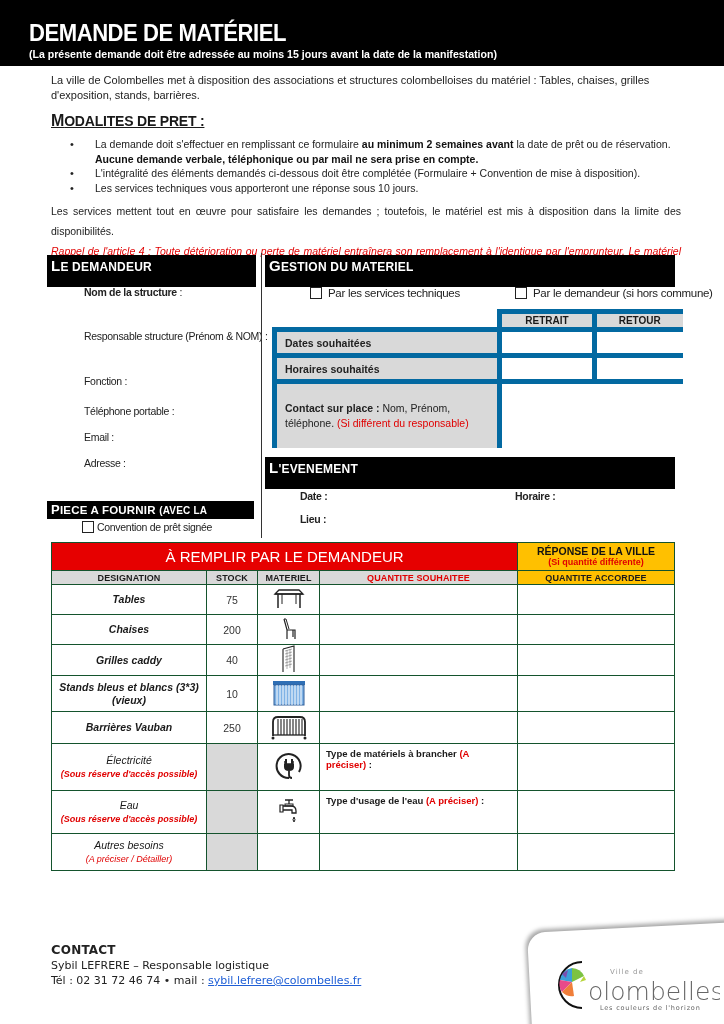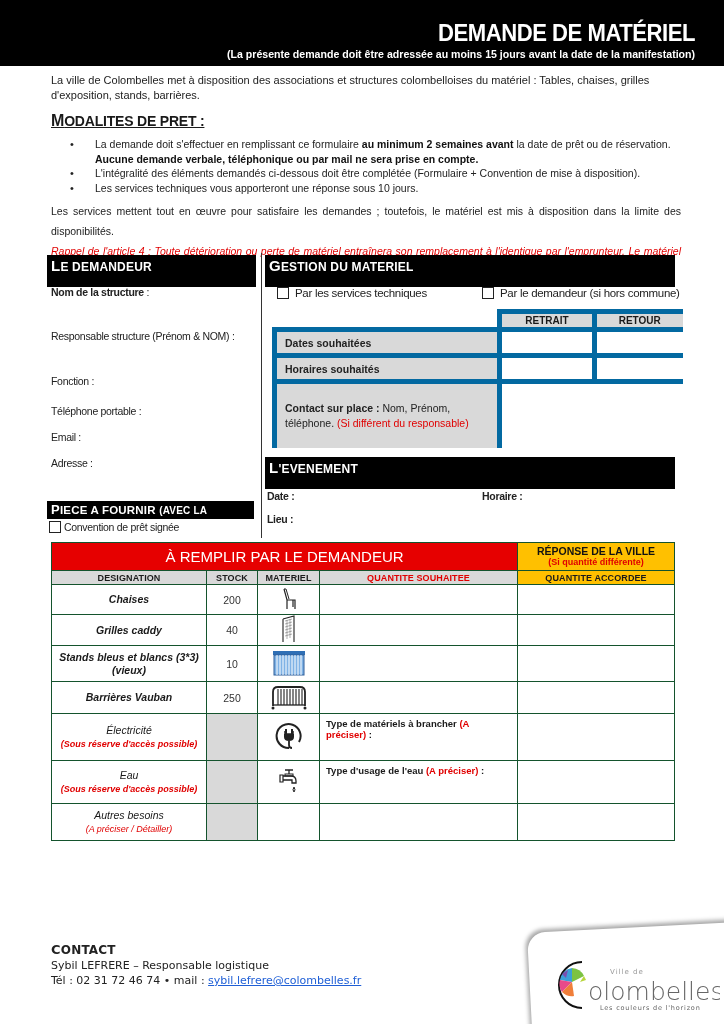--- a/index.html
+++ b/index.html
@@ -1,19 +1,19 @@
 <!DOCTYPE html>
 <html><head>
 <meta charset="utf-8">
 <style>
   * { box-sizing: border-box; margin: 0; padding: 0; }
   html, body { width: 724px; height: 1024px; background: #ffffff; overflow: hidden; }
   body { font-family: "Liberation Sans", sans-serif; color: #1a1a1a; position: relative; }
 
-  .banner { position: absolute; left: 0; top: 0; width: 724px; height: 66px; background: #000; color: #fff; text-align: right; }
+  .banner { position: absolute; left: 0; top: 0; width: 724px; height: 66px; background: #000; color: #fff; text-align: left; }
   .banner .title { font-family: "Liberation Sans", sans-serif; font-weight: bold; font-size: 24px; letter-spacing: -0.5px; padding-top: 20px; line-height: 26px; transform: scaleX(0.92); }
   .banner .subtitle { font-weight: bold; font-size: 11.5px; line-height: 14px; margin-top: 1px; transform: scaleX(0.92); }
 
   .intro { position: absolute; left: 51px; top: 73px; width: 630px; font-size: 11px; line-height: 15px; color: #222; transform-origin: left top; }
 
   .modal-title { position: absolute; left: 51px; top: 112px; font-weight: bold; font-size: 14px; text-decoration: underline; letter-spacing: -0.2px; }
   .modal-title .big { font-size: 16px; }
 
   .bullets { position: absolute; left: 70px; top: 137px; width: 612px; font-size: 10.5px; line-height: 14.5px; color: #222; list-style: none; }
   .bullets li { position: relative; padding-left: 25px; }
@@ -22,21 +22,21 @@
 
   .note { position: absolute; left: 51px; top: 201px; width: 630px; font-size: 10.5px; line-height: 20px; color: #222; text-align: justify; }
   .note .red { color: #e00000; font-style: italic; }
   .note .red u { text-decoration: underline; }
 
   .section-head { position: absolute; background: #000; color: #fff; font-weight: bold; height: 32px; line-height: 22px; padding-left: 4px; font-size: 12px; letter-spacing: 0.2px; }
   .section-head .cap { font-size: 15px; }
 
   .vline { position: absolute; left: 261px; top: 253px; width: 1px; height: 285px; background: #333; }
 
-  .label { position: absolute; font-size: 10.5px; color: #222; letter-spacing: -0.3px; }
+  .label { position: absolute; font-size: 10.5px; color: #222; letter-spacing: -0.3px; margin-left: 33px; }
   .label b { font-weight: bold; }
 
   .cbox { display: inline-block; width: 12px; height: 12px; border: 1.3px solid #222; vertical-align: -2px; margin-right: 6px; background: #fff; }
 
   .gm-table { position: absolute; left: 272px; top: 309px; border-collapse: collapse; font-size: 10.5px; }
   .gm-table td, .gm-table th { border: 5px solid #0369a1; }
   .gm-table .hdr { background: #d9d9d9; font-weight: bold; font-size: 10px; text-align: center; height: 18px; }
   .gm-table .rowlbl { background: #d9d9d9; font-weight: bold; padding-left: 8px; height: 26px; width: 225px; color: #222; }
   .gm-table .rowlbl.tall { height: 66px; font-weight: normal; line-height: 15px; }
   .gm-table .rowlbl.tall b { font-weight: bold; }
@@ -158,20 +158,36 @@
         </td>
   </tr>
   <tr>
     <td class="col-hdr">DESIGNATION</td>
     <td class="col-hdr">STOCK</td>
     <td class="col-hdr">MATERIEL</td>
     <td class="col-hdr red">QUANTITE SOUHAITEE</td>
     <td class="col-hdr yellow">QUANTITE ACCORDEE</td>
   </tr>
 
+  <tr style="height:30px;">
+    <td class="desig">Tables</td>
+    <td class="stock">75</td>
+    <td>
+      <svg width="34" height="22" viewBox="0 0 34 22">
+            <path d="M3 6 L7 2 H27 L31 6 Z" fill="none" stroke="#222" stroke-width="1.3"></path>
+            <line x1="3" y1="6" x2="31" y2="6" stroke="#222" stroke-width="1.3"></line>
+            <line x1="6" y1="6" x2="6" y2="20" stroke="#222" stroke-width="1.5"></line>
+            <line x1="28" y1="6" x2="28" y2="20" stroke="#222" stroke-width="1.5"></line>
+            <line x1="10" y1="6" x2="10" y2="16" stroke="#222" stroke-width="1"></line>
+            <line x1="24" y1="6" x2="24" y2="16" stroke="#222" stroke-width="1"></line>
+          </svg>
+    </td>
+    <td></td>
+    <td></td>
+  </tr>
 
   <tr style="height:30px;">
     <td class="desig">Chaises</td>
     <td class="stock">200</td>
     <td>
       <svg width="20" height="24" viewBox="0 0 20 24">
             <path d="M5 2 L8 13 H16 V22 M8 13 V22 M14 13 V20" fill="none" stroke="#222" stroke-width="1.2"></path>
             <path d="M5 2 L7 2 L10 12" fill="none" stroke="#222" stroke-width="1"></path>
           </svg>
     </td>

